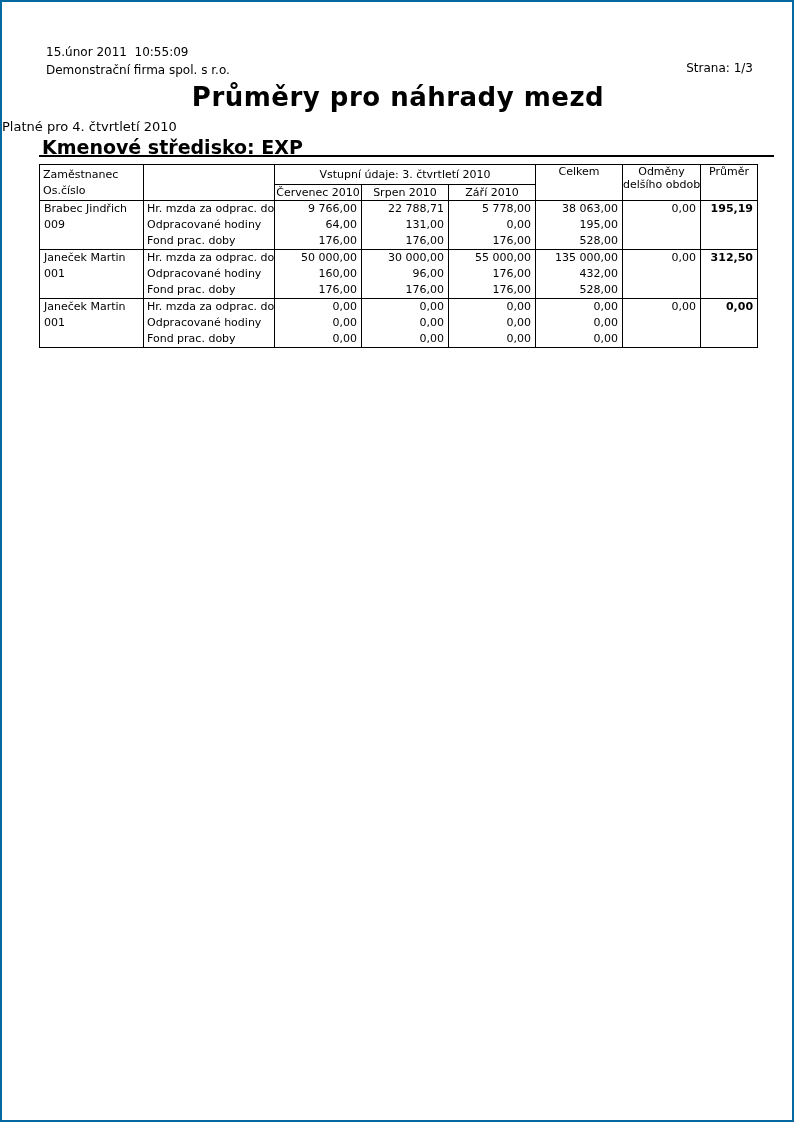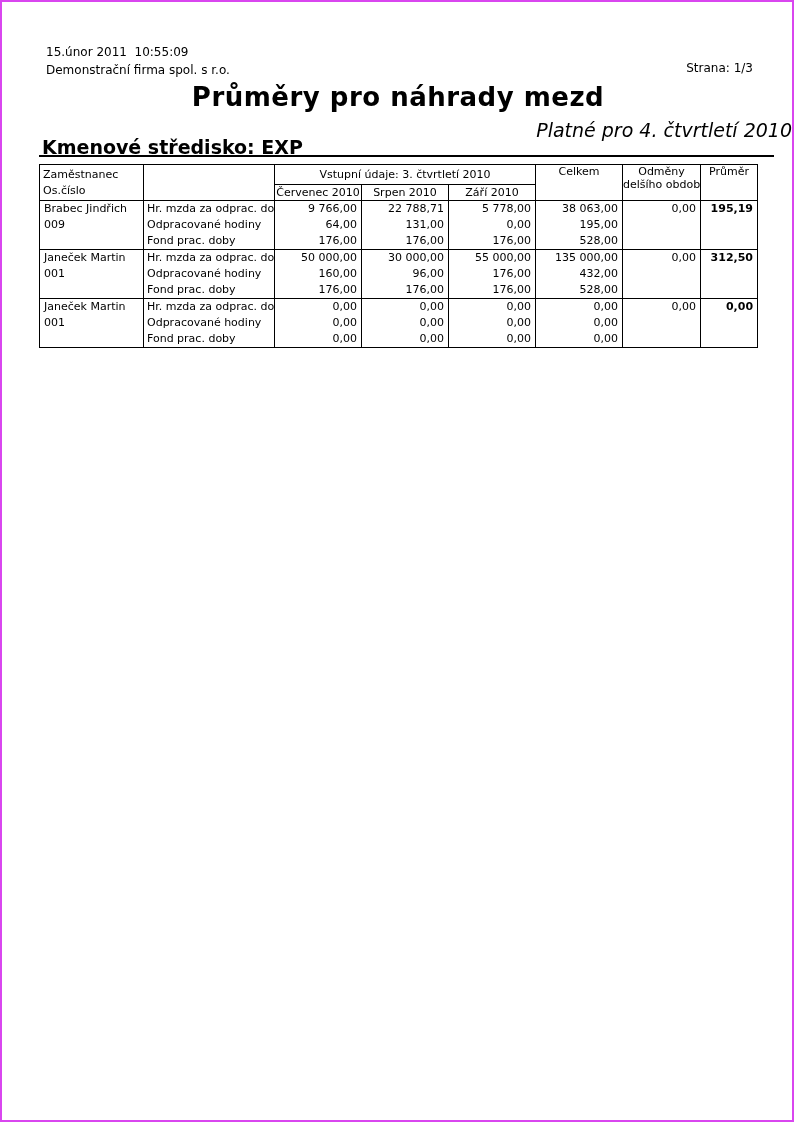--- a/index.html
+++ b/index.html
@@ -5,21 +5,21 @@
   html, body {
     margin: 0;
     padding: 0;
     background: #eee;
   }
   .page {
     position: relative;
     width: 794px;
     height: 1122px;
     background: #ffffff;
-    border: 2px solid #d946ef;
+    border: 2px solid #0369a1;
     box-sizing: border-box;
     font-family: "DejaVu Sans", "Liberation Sans", sans-serif;
     color: #000000;
     overflow: hidden;
   }
   .meta-line {
     position: absolute;
     font-size: 12px;
     white-space: pre;
   }
@@ -33,23 +33,22 @@
     margin: 0;
     text-align: center;
     font-size: 26px;
     font-weight: bold;
     letter-spacing: 0.5px;
   }
   .subtitle {
     position: absolute;
     left: 0; right: 0;
     top: 117px;
-    text-align: right;
-    font-size: 19px;
-    font-style: italic;
+    text-align: left;
+    font-size: 13px;
   }
   .section {
     position: absolute;
     left: 40px;
     top: 134px;
     font-size: 19px;
     font-weight: bold;
   }
   .rule {
     position: absolute;

